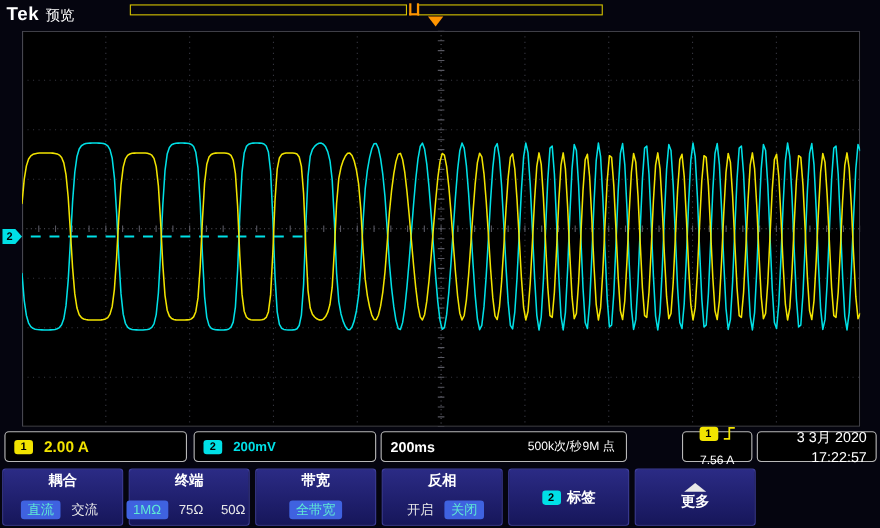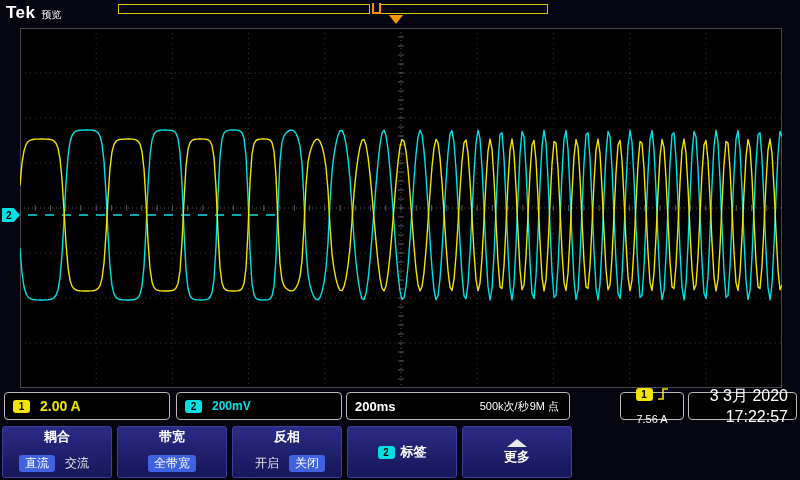--- a/index.html
+++ b/index.html
@@ -3,21 +3,21 @@
 <meta charset="utf-8">
 <style>
   html,body{margin:0;padding:0;background:#000;}
   .screen{position:relative;width:800px;height:480px;background:#05050f;overflow:hidden;
           font-family:"Liberation Sans",sans-serif;color:#fff;text-align:right;}
   .screen > *{position:absolute;}
 
   
   .brand-wrap{left:6px;top:3px;display:flex;align-items:baseline;gap:6px;}
   .brand{font-weight:bold;font-size:17px;letter-spacing:0.5px;}
-  .mode{font-size:10px;}
+  .mode{font-size:13px;}
   .trig-seg{position:absolute;top:4px;height:10px;border:1px solid #d6c400;box-sizing:border-box;background:#05050f;}
   .seg1{left:118px;width:252px;}
   .seg2{left:380px;width:168px;}
   .expansion{left:372px;top:3px;width:9px;height:11px;border:2px solid #ff9500;border-top:none;box-sizing:border-box;}
   .trig-tri{left:389px;top:15px;width:0;height:0;border-left:7px solid transparent;
             border-right:7px solid transparent;border-top:9px solid #ff9500;}
 
   
   .graticule{left:20px;top:28px;width:762px;height:360px;background:#000;}
   .graticule svg{position:absolute;left:0;top:0;}
@@ -29,45 +29,45 @@
               clip-path:polygon(0 0,65% 0,100% 50%,65% 100%,0 100%);}
 
   
   .ro{top:392px;height:28px;background:#000;border:1px solid #b9b9b9;border-radius:4px;
       box-sizing:border-box;display:flex;align-items:center;font-size:12px;}
   .ro-ch1{left:4px;width:166px;padding-left:8px;gap:10px;}
   .ro-ch2{left:176px;width:166px;padding-left:8px;gap:10px;}
   .ro-horiz{left:346px;width:224px;padding:2px 10px 2px 8px;justify-content:space-between;}
   .ro-trig{left:620px;width:64px;flex-direction:column;justify-content:center;gap:1px;padding:1px 4px;}
   .ro-dt{left:688px;width:109px;flex-direction:column;align-items:flex-end;justify-content:center;
-         gap:1px;padding-right:8px;font-size:16px;}
+         gap:1px;padding-right:8px;font-size:13px;}
 
   .badge{display:inline-flex;align-items:center;justify-content:center;width:17px;height:13px;
          border-radius:3px;font-size:10px;font-weight:bold;color:#000;flex:none;}
   .badge.c1{background:#f2e400;}
   .badge.c2{background:#00e0e6;}
   .val1{color:#f2e400;font-weight:bold;font-size:14px;}
   .val2{color:#00e0e6;font-weight:bold;font-size:12px;}
   .tdiv{font-weight:bold;font-size:13px;}
   .rcol{display:flex;flex-direction:row;align-items:flex-end;line-height:12px;gap:1px;font-size:11px;}
   .trig-row{display:flex;align-items:center;gap:4px;line-height:11px;}
   .trig-lvl{font-size:11px;line-height:11px;margin-top:12px;}
 
   
   .menu{left:2px;top:426px;width:690px;height:56px;display:flex;gap:5px;}
   .menu-btn{width:110px;height:52px;background:linear-gradient(180deg,#2b2b85 0%,#16165a 100%);
             border:1px solid #3d3d9a;border-radius:3px;box-sizing:border-box;
             display:flex;flex-direction:column;align-items:center;justify-content:space-between;
             padding:3px 2px 5px;}
   .menu-btn.row{flex-direction:row;justify-content:center;gap:6px;padding:3px;}
-  .menu-btn.colc{justify-content:center;gap:3px;}
+  .menu-btn.colc{justify-content:center;gap:3px;font-family:Liberation Mono, monospace;}
   .mb-title{font-size:13px;font-weight:bold;color:#fff;line-height:14px;}
   .mb-opts{display:flex;gap:4px;align-items:center;justify-content:center;}
   .mb-opt{font-size:12px;color:#e8e8e8;padding:2px 6px;border-radius:3px;line-height:13px;white-space:nowrap;}
-  .mb-opt.sel{background:#3f62e0;color:#ffffff;}
+  .mb-opt.sel{background:#3f62e0;color:#5eead4;}
   .chev{width:0;height:0;border-left:10px solid transparent;border-right:10px solid transparent;
         border-bottom:8px solid #e8e8e8;}
 </style>
 </head>
 <body>
 
 <div class="screen">
 
   <div class="brand-wrap">
     <span class="brand">Tek</span>
@@ -237,20 +237,28 @@
 
   <div class="menu" id="menu-bar">
       <div class="menu-btn">
         <div class="mb-title">耦合</div>
         <div class="mb-opts">
           <span class="mb-opt sel">直流</span>
           <span class="mb-opt">交流</span>
         </div>
       </div>
       <div class="menu-btn">
+        <div class="mb-title">终端</div>
+        <div class="mb-opts">
+          <span class="mb-opt sel">1MΩ</span>
+          <span class="mb-opt">75Ω</span>
+          <span class="mb-opt">50Ω</span>
+        </div>
+      </div>
+      <div class="menu-btn">
         <div class="mb-title">带宽</div>
         <div class="mb-opts">
           <span class="mb-opt sel">全带宽</span>
         </div>
       </div>
       <div class="menu-btn">
         <div class="mb-title">反相</div>
         <div class="mb-opts">
           <span class="mb-opt">开启</span>
           <span class="mb-opt sel">关闭</span>

